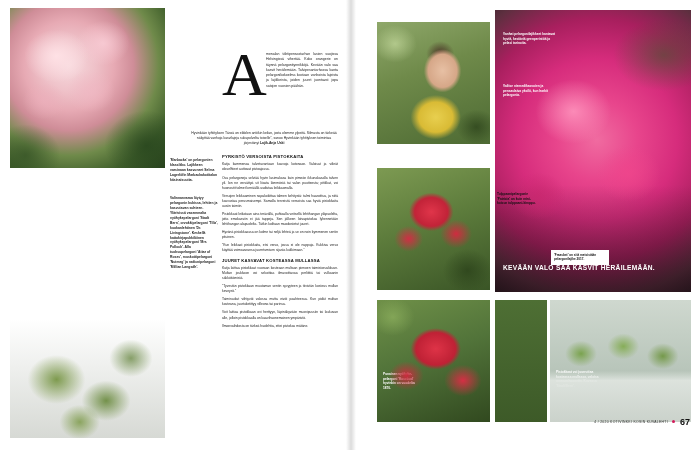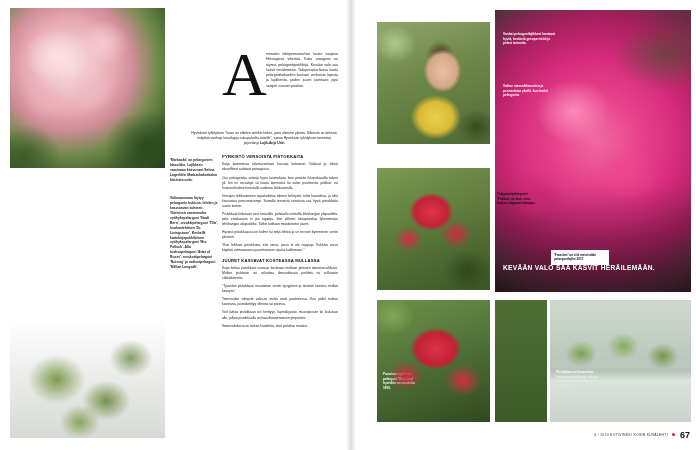--- a/index.html
+++ b/index.html
@@ -101,21 +101,21 @@
 
   .photo-green-small{position:absolute;left:140px;top:300px;width:52px;height:122px;overflow:hidden;
     background:linear-gradient(180deg,#4e6f34 0%,#3d5a28 100%);}
   .cap-box-white{position:absolute;font-size:3.2px;line-height:1.45;color:#ffffff;font-weight:bold;}
   .cap-box-dark{position:absolute;font-size:3.2px;line-height:1.45;color:#111;font-weight:bold;}
 
   .banner{position:absolute;left:148px;top:264px;width:180px;color:#fff;font-size:6.6px;font-weight:bold;letter-spacing:.3px;}
 
   .tag-white{position:absolute;background:#ffffff;color:#111;font-size:3.1px;line-height:1.4;padding:3px;font-weight:bold;}
 
-  .footer{position:absolute;left:0;bottom:6px;width:341px;height:12px;}
+  .footer{position:absolute;left:0;bottom:19px;width:341px;height:12px;}
   .footer-bar{position:absolute;right:6px;bottom:4px;display:flex;align-items:center;gap:4px;}
   .footer-meta{font-size:3.4px;color:#333;letter-spacing:.3px;}
   .folio{font-size:9px;font-weight:bold;color:#111;}
   .folio-dot{display:inline-block;width:3px;height:3px;border-radius:50%;background:#d11a5a;margin:0 1px 1px 0;vertical-align:middle;}
 </style>
 </head>
 <body>
 
 <div class="spread">
 

